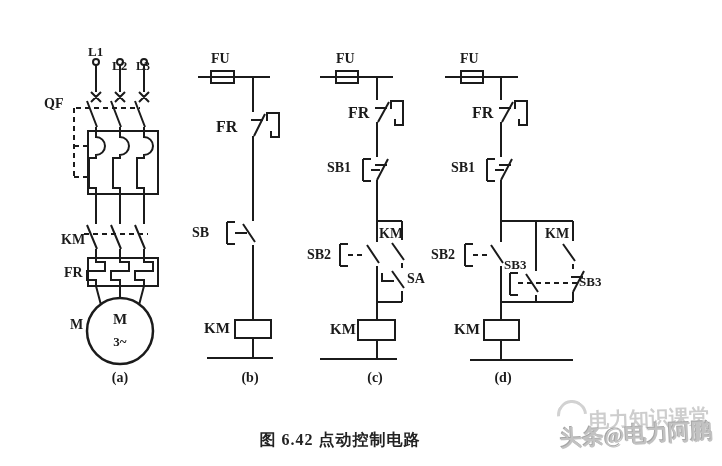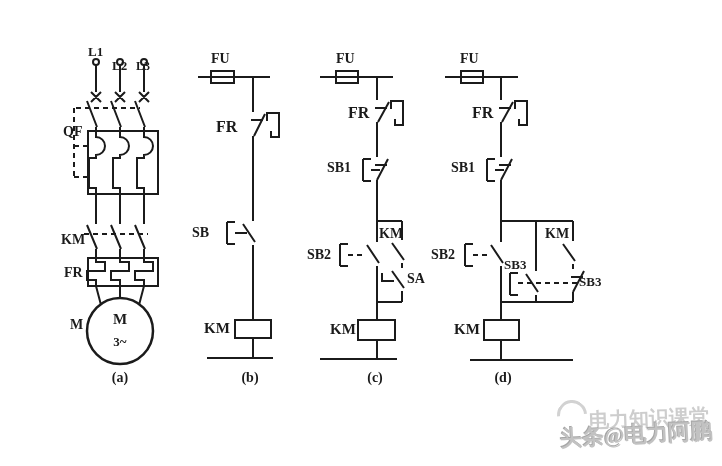--- a/index.html
+++ b/index.html
@@ -174,21 +174,21 @@
 
       <path d="M501,302 V320"></path>
       <rect x="484" y="320" width="35" height="20"></rect>
       <path d="M501,340 V360 M470,360 H573"></path>
     </g>
   </svg>
 
   <div class="lbl" style="left:88px;top:45px;font-size:13px;">L1</div>
   <div class="lbl" style="left:112px;top:59px;font-size:13px;">L2</div>
   <div class="lbl" style="left:136px;top:45px;font-size:12px;margin-top:15px;">L3</div>
-  <div class="lbl" style="left:63px;top:97px;margin-top:28px;">QF</div>
+  <div class="lbl" style="left:44px;top:97px;">QF</div>
   <div class="lbl" style="left:61px;top:233px;">KM</div>
   <div class="lbl" style="left:64px;top:266px;">FR</div>
   <div class="lbl" style="left:70px;top:318px;">M</div>
   <div class="lbl ctr" style="left:108px;top:312px;width:24px;font-size:15px;">M</div>
   <div class="lbl ctr" style="left:108px;top:335px;width:24px;font-size:13px;">3~</div>
   <div class="lbl ctr" style="left:104px;top:371px;width:32px;">(a)</div>
 
   <div class="lbl" style="left:211px;top:52px;">FU</div>
   <div class="lbl" style="left:216px;top:119px;font-size:16px;">FR</div>
   <div class="lbl" style="left:192px;top:226px;">SB</div>
@@ -207,18 +207,19 @@
   <div class="lbl" style="left:460px;top:52px;">FU</div>
   <div class="lbl" style="left:472px;top:105px;font-size:16px;">FR</div>
   <div class="lbl" style="left:451px;top:161px;">SB1</div>
   <div class="lbl" style="left:545px;top:227px;">KM</div>
   <div class="lbl" style="left:431px;top:248px;">SB2</div>
   <div class="lbl" style="left:504px;top:258px;font-size:13px;">SB3</div>
   <div class="lbl" style="left:579px;top:275px;font-size:13px;">SB3</div>
   <div class="lbl" style="left:454px;top:322px;font-size:15px;">KM</div>
   <div class="lbl ctr" style="left:487px;top:371px;width:32px;">(d)</div>
 
+  <div class="caption">图 6.42 点动控制电路</div>
 
   <div class="wm-swirl"></div>
   <div class="wm-back">电力知识课堂</div>
   <div class="wm-front">头条@电力阿鹏</div>
 
 </div>
 
 </body></html>

